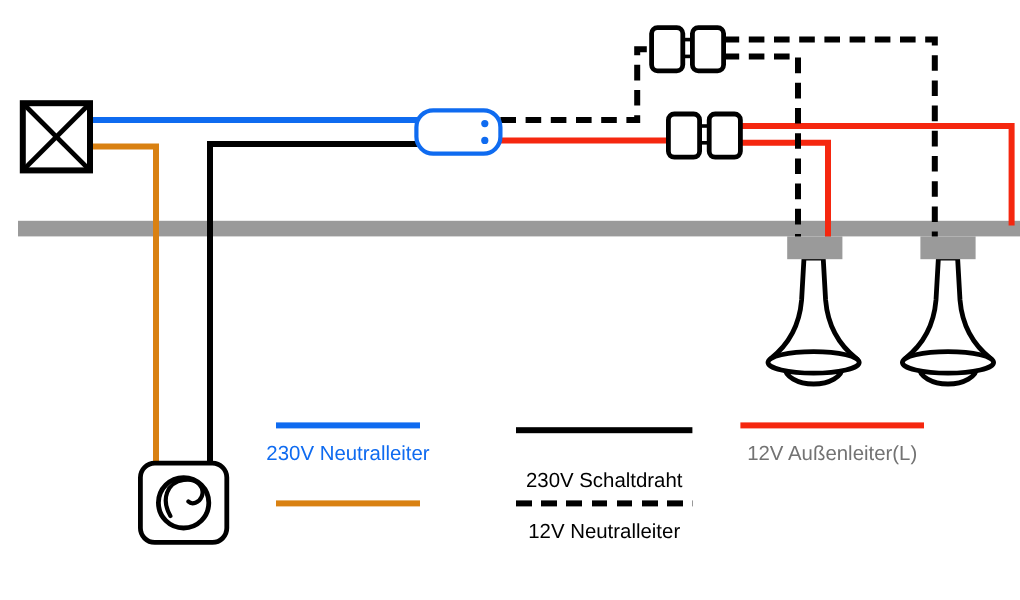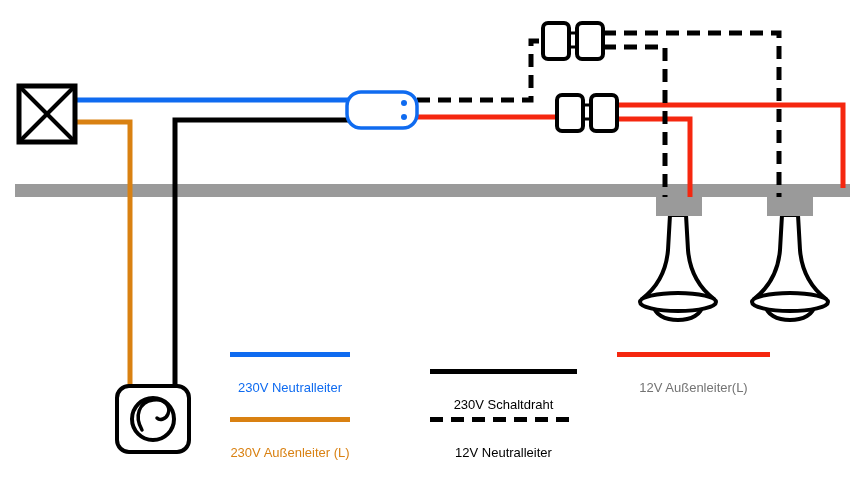--- a/index.html
+++ b/index.html
@@ -8,21 +8,21 @@
   .stage { position:relative; width:850px; height:500px; background:#ffffff; }
   .stage > svg { position:absolute; left:0; top:0; }
 
   .legend-item { position:absolute; display:flex; flex-direction:column; align-items:center; }
   .swatch { height:5px; width:100%; }
   .sw-blue   { background:#0f6bf0; }
   .sw-black  { background:#000000; }
   .sw-red    { background:#f5270f; }
   .sw-orange { background:#d98112; }
   .sw-dashed { background:repeating-linear-gradient(90deg,#000 0 13px,transparent 13px 21px); }
-  .legend-label { margin-top:24px; font-size:13px; line-height:1.1; white-space:nowrap; }
+  .legend-label { margin-top:12px; font-size:17px; line-height:1.1; white-space:nowrap; }
   .t-blue   { color:#0f6bf0; }
   .t-black  { color:#000000; }
   .t-red    { color:#737373; }
   .t-orange { color:#d98112; }
 </style>
 </head>
 <body>
 
 <div class="stage">
 
@@ -90,33 +90,32 @@
     </g>
   </svg>
 
   <div>
 
     <div class="legend-item" style="left:230px; top:352px; width:120px;">
       <div class="swatch sw-blue"></div>
       <div class="legend-label t-blue">230V Neutralleiter</div>
     </div>
 
-    <div class="legend-item" style="left:430px; top:369px; width:147px;">
+    <div class="legend-item" style="left:430px; top:356px; width:147px;gap:19px;">
       <div class="swatch sw-black"></div>
       <div class="legend-label t-black">230V Schaltdraht</div>
     </div>
 
     <div class="legend-item" style="left:617px; top:352px; width:153px;">
       <div class="swatch sw-red"></div>
       <div class="legend-label t-red">12V Außenleiter(L)</div>
     </div>
 
     <div class="legend-item" style="left:230px; top:417px; width:120px;">
       <div class="swatch sw-orange"></div>
-      <div class="legend-label t-orange">230V Außenleiter (L)</div>
     </div>
 
     <div class="legend-item" style="left:430px; top:417px; width:147px;">
       <div class="swatch sw-dashed"></div>
       <div class="legend-label t-black">12V Neutralleiter</div>
     </div>
 
   </div>
 </div>
 

